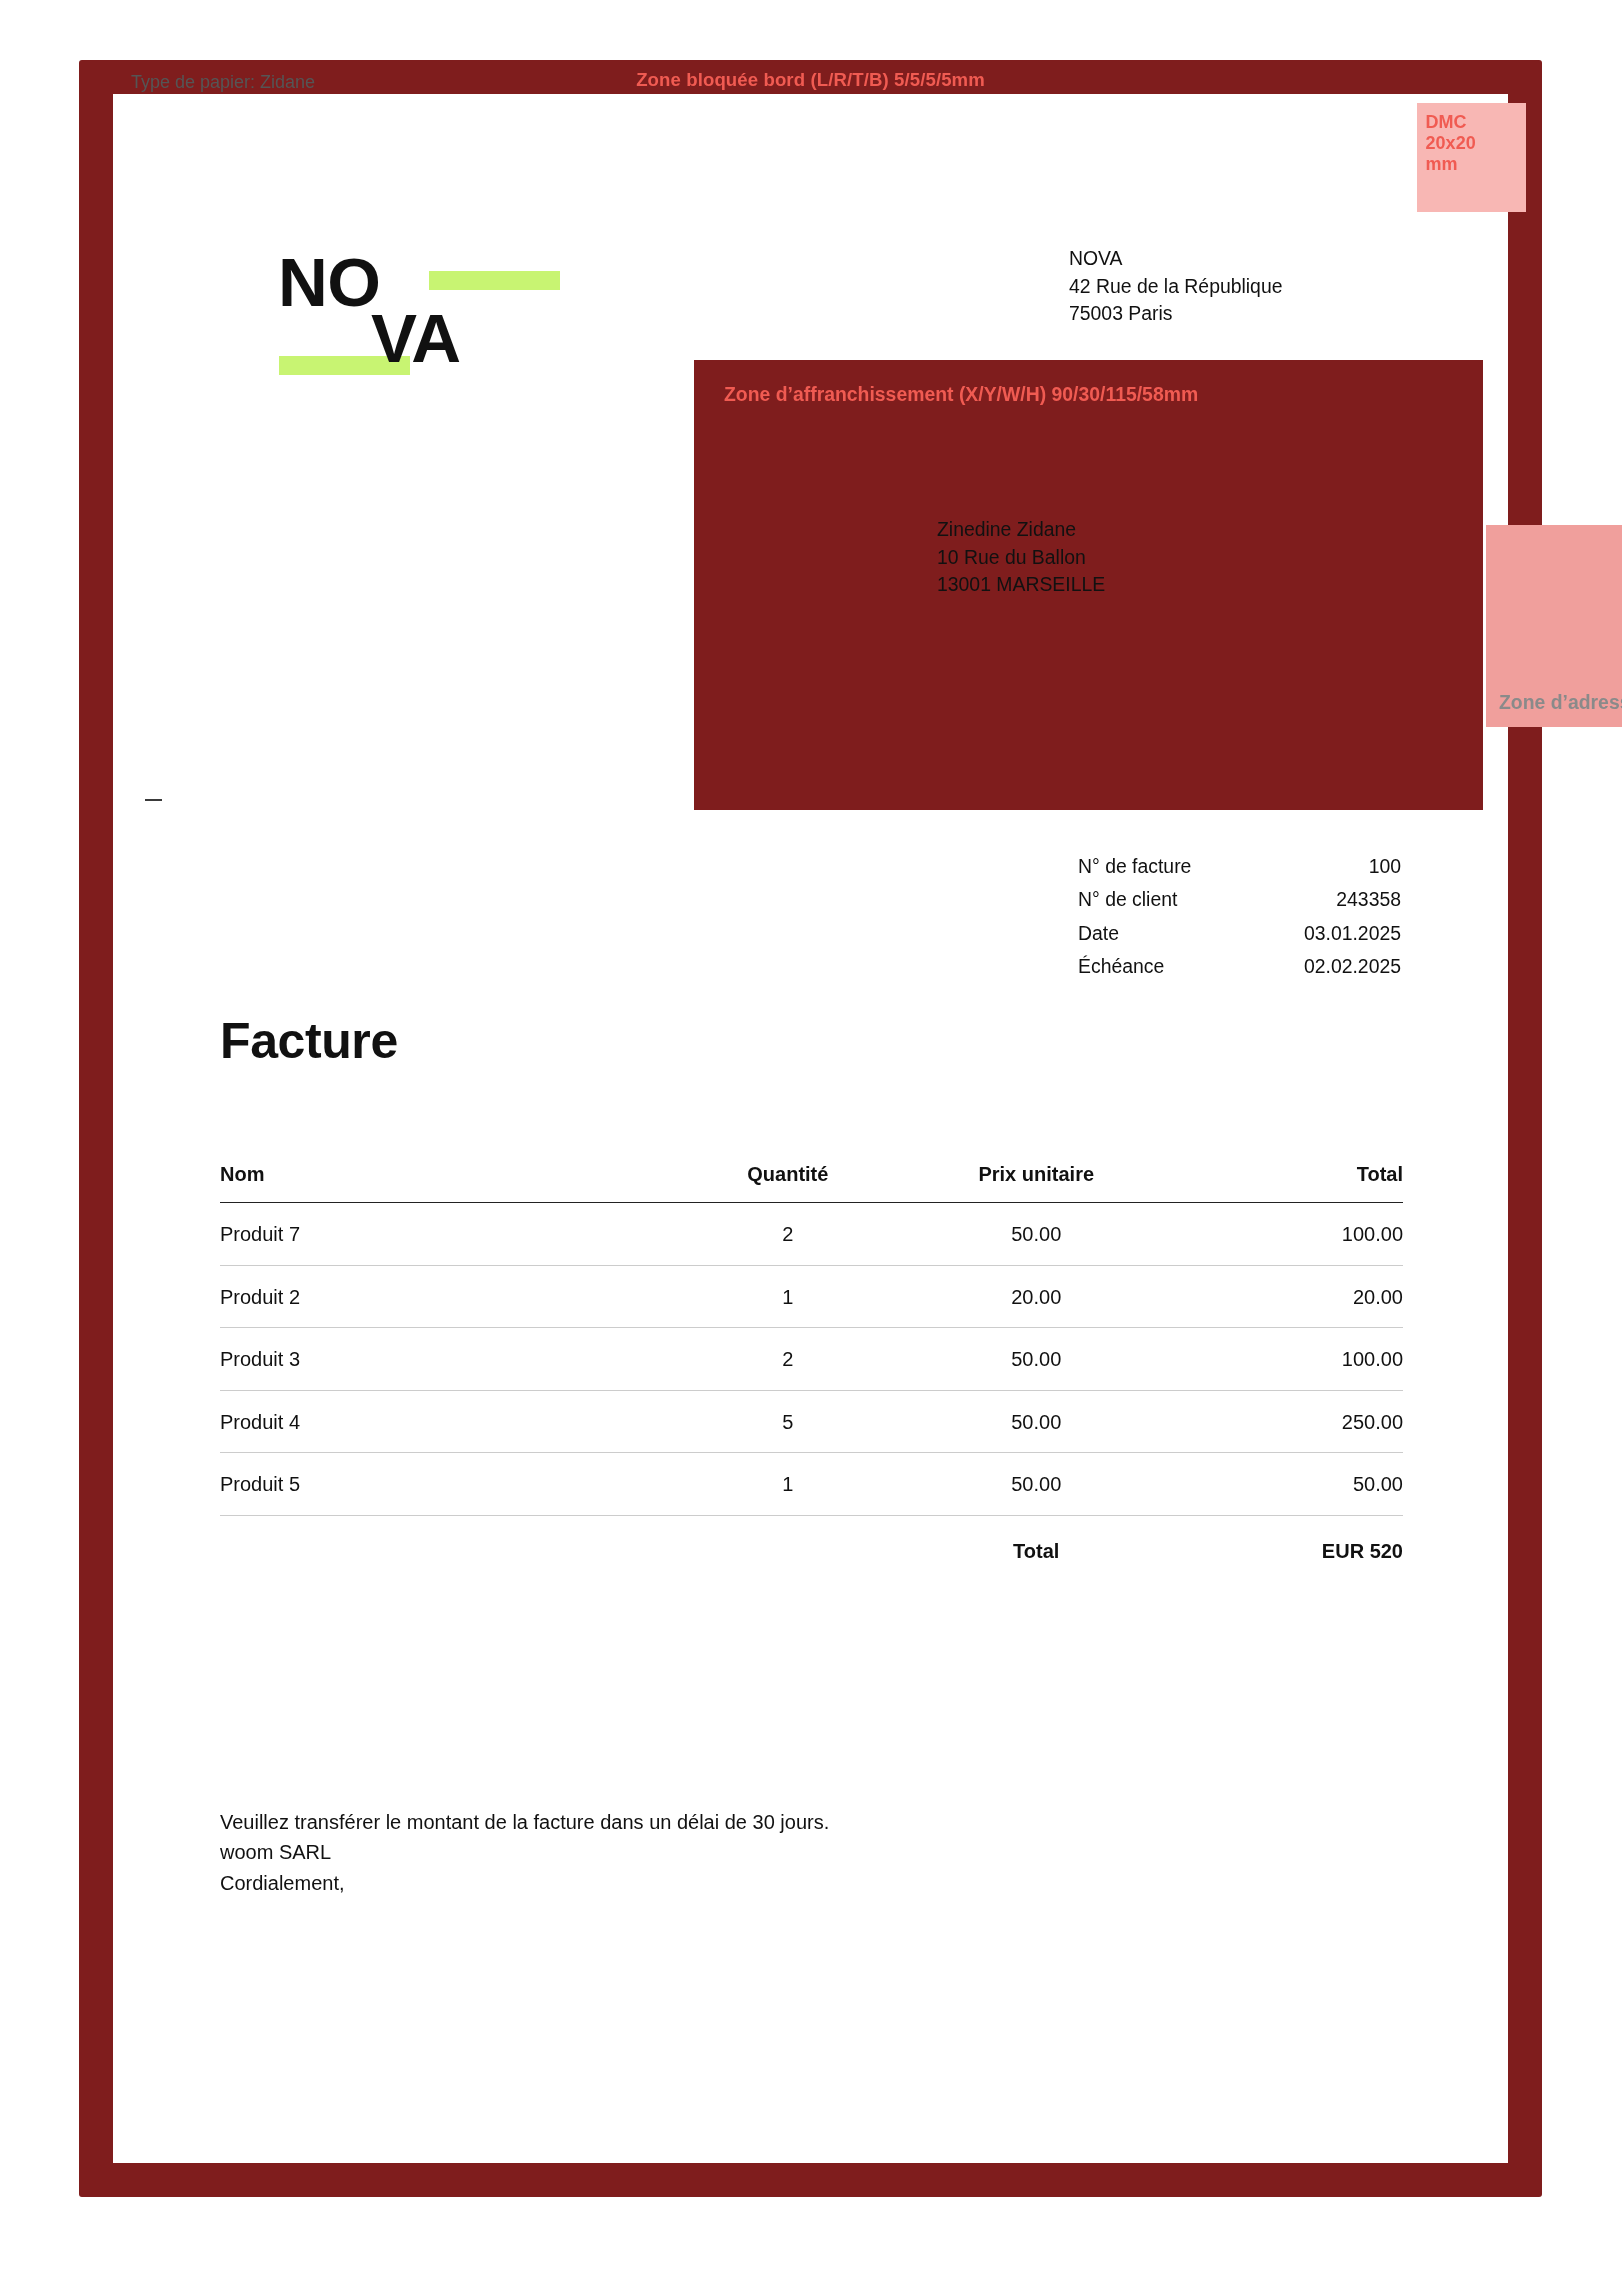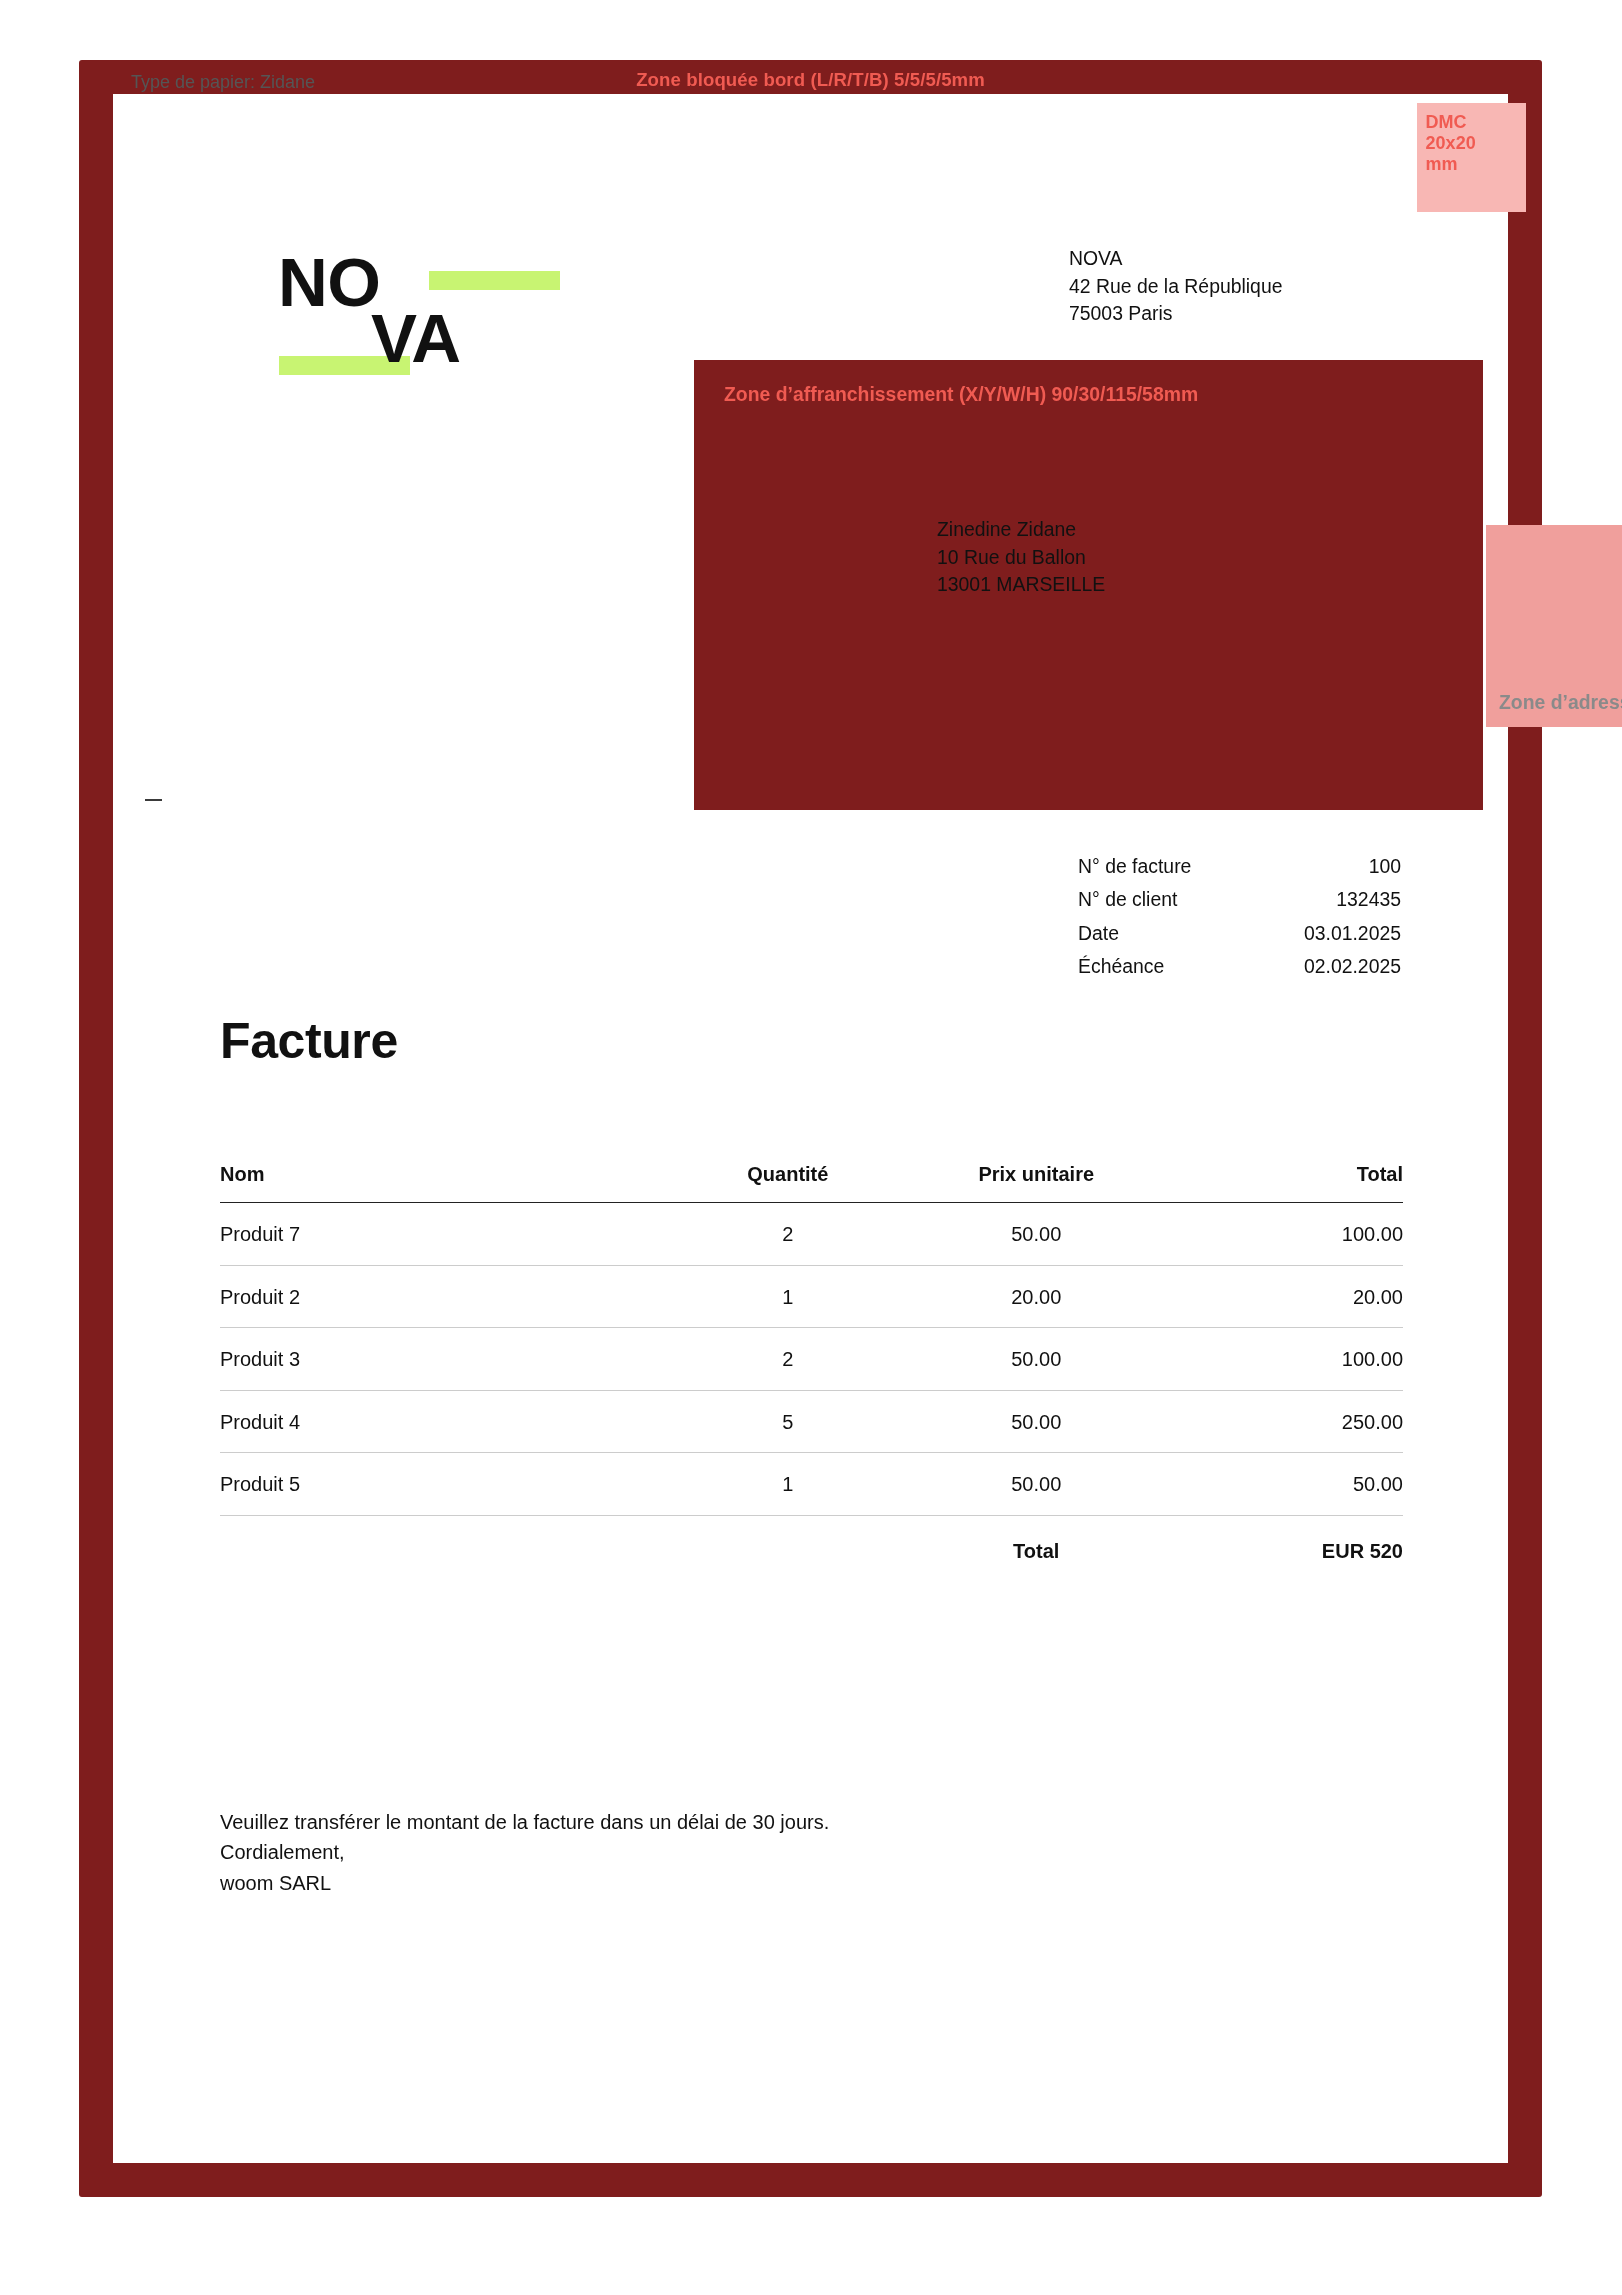--- a/index.html
+++ b/index.html
@@ -306,21 +306,21 @@
     <div>13001 MARSEILLE</div>
   </div>
 
   <div class="meta">
     <div class="meta-row">
       <span class="meta-key">N° de facture</span>
       <span class="meta-val">100</span>
     </div>
     <div class="meta-row">
       <span class="meta-key">N° de client</span>
-      <span class="meta-val">132435</span>
+      <span class="meta-val">243358</span>
     </div>
     <div class="meta-row">
       <span class="meta-key">Date</span>
       <span class="meta-val">03.01.2025</span>
     </div>
     <div class="meta-row">
       <span class="meta-key">Échéance</span>
       <span class="meta-val">02.02.2025</span>
     </div>
   </div>
@@ -371,18 +371,18 @@
         <td class="c-name"></td>
         <td class="c-qty"></td>
         <td class="c-price">Total</td>
         <td class="c-total">EUR 520</td>
       </tr>
     </tbody>
   </table>
 
   <div class="note">
     <div>Veuillez transférer le montant de la facture dans un délai de 30 jours.</div>
+    <div>woom SARL</div>
     <div>Cordialement,</div>
-    <div>woom SARL</div>
   </div>
 
 </div>
 
 
 </body></html>

